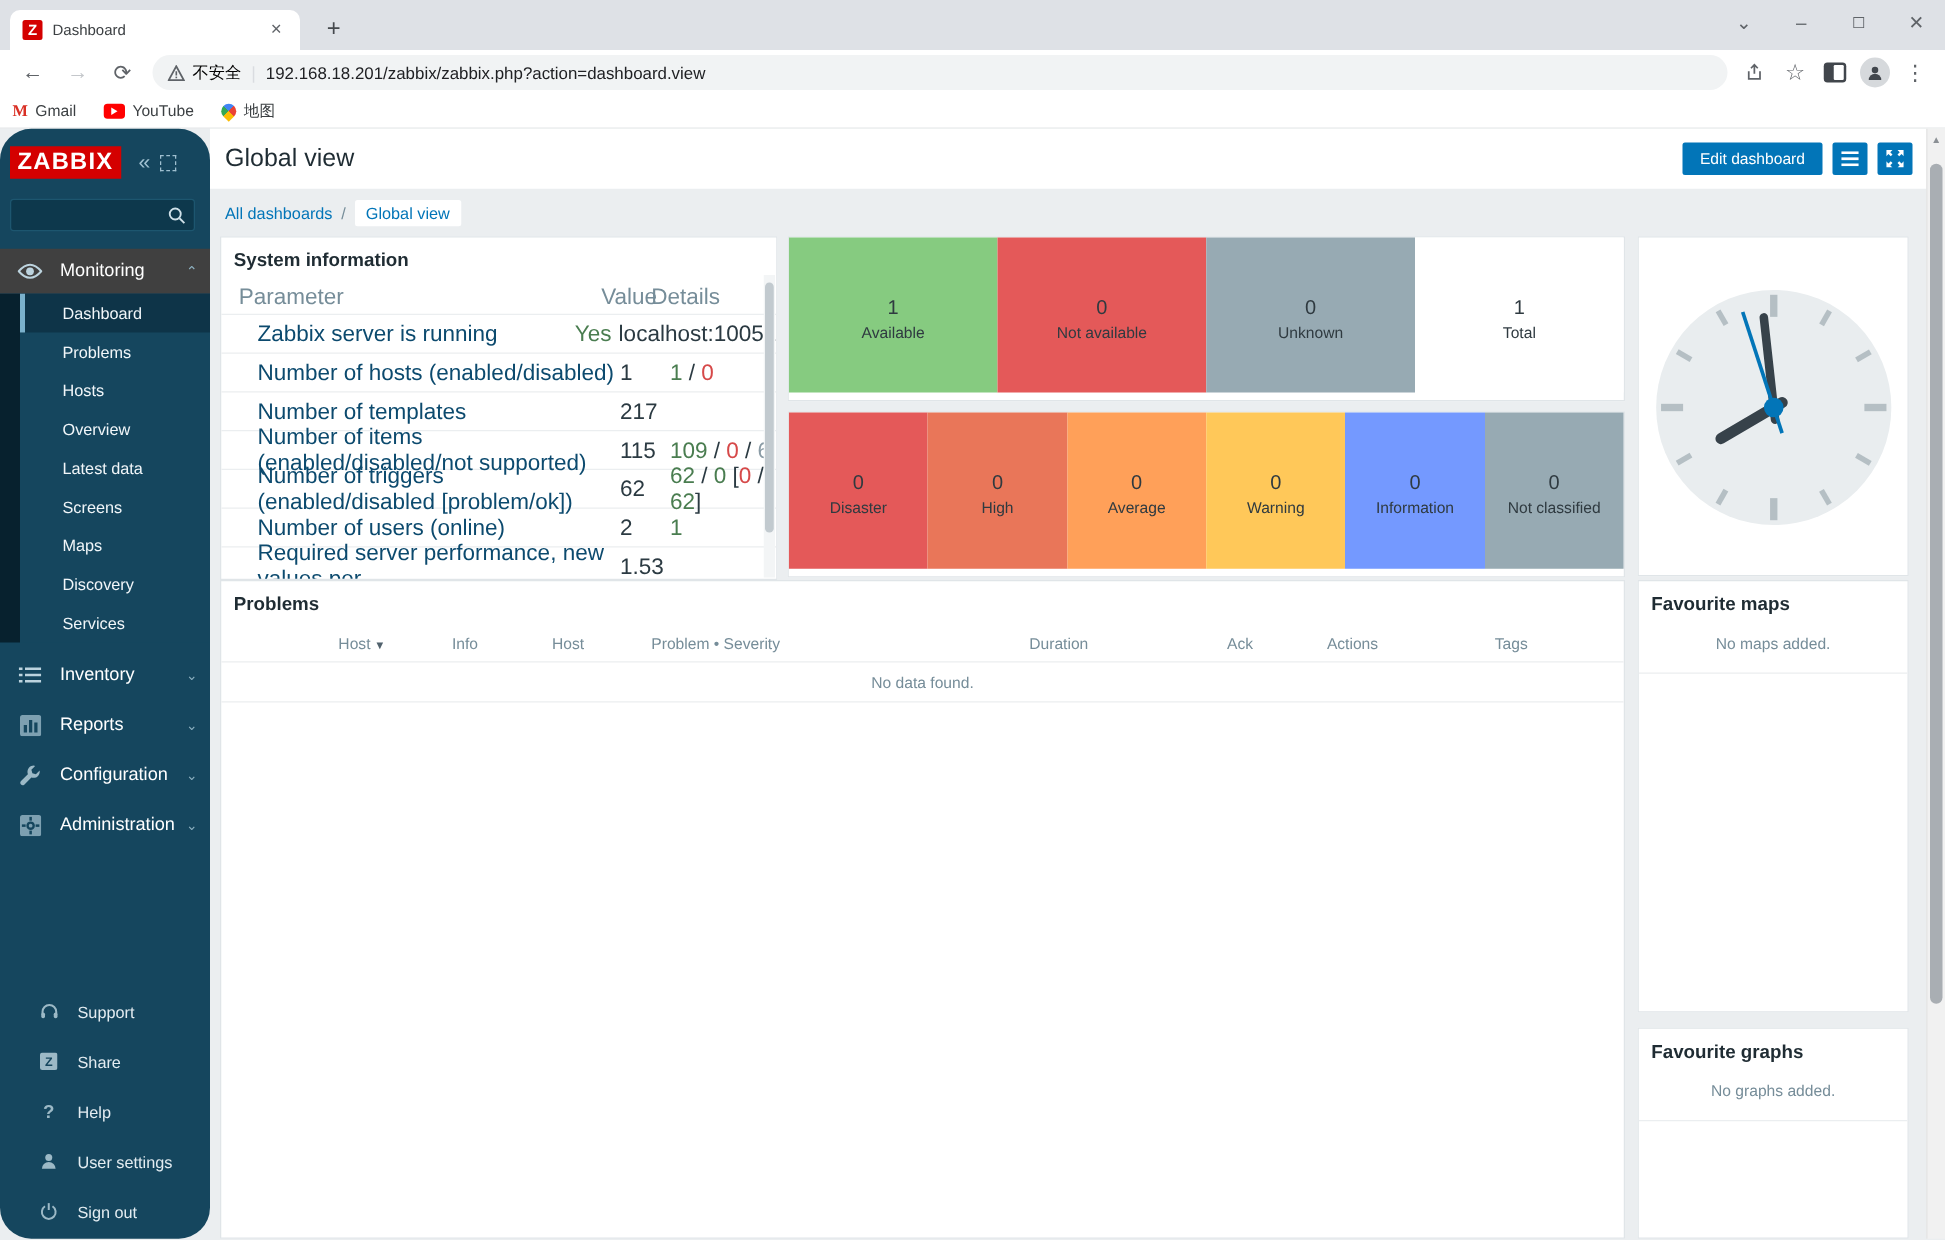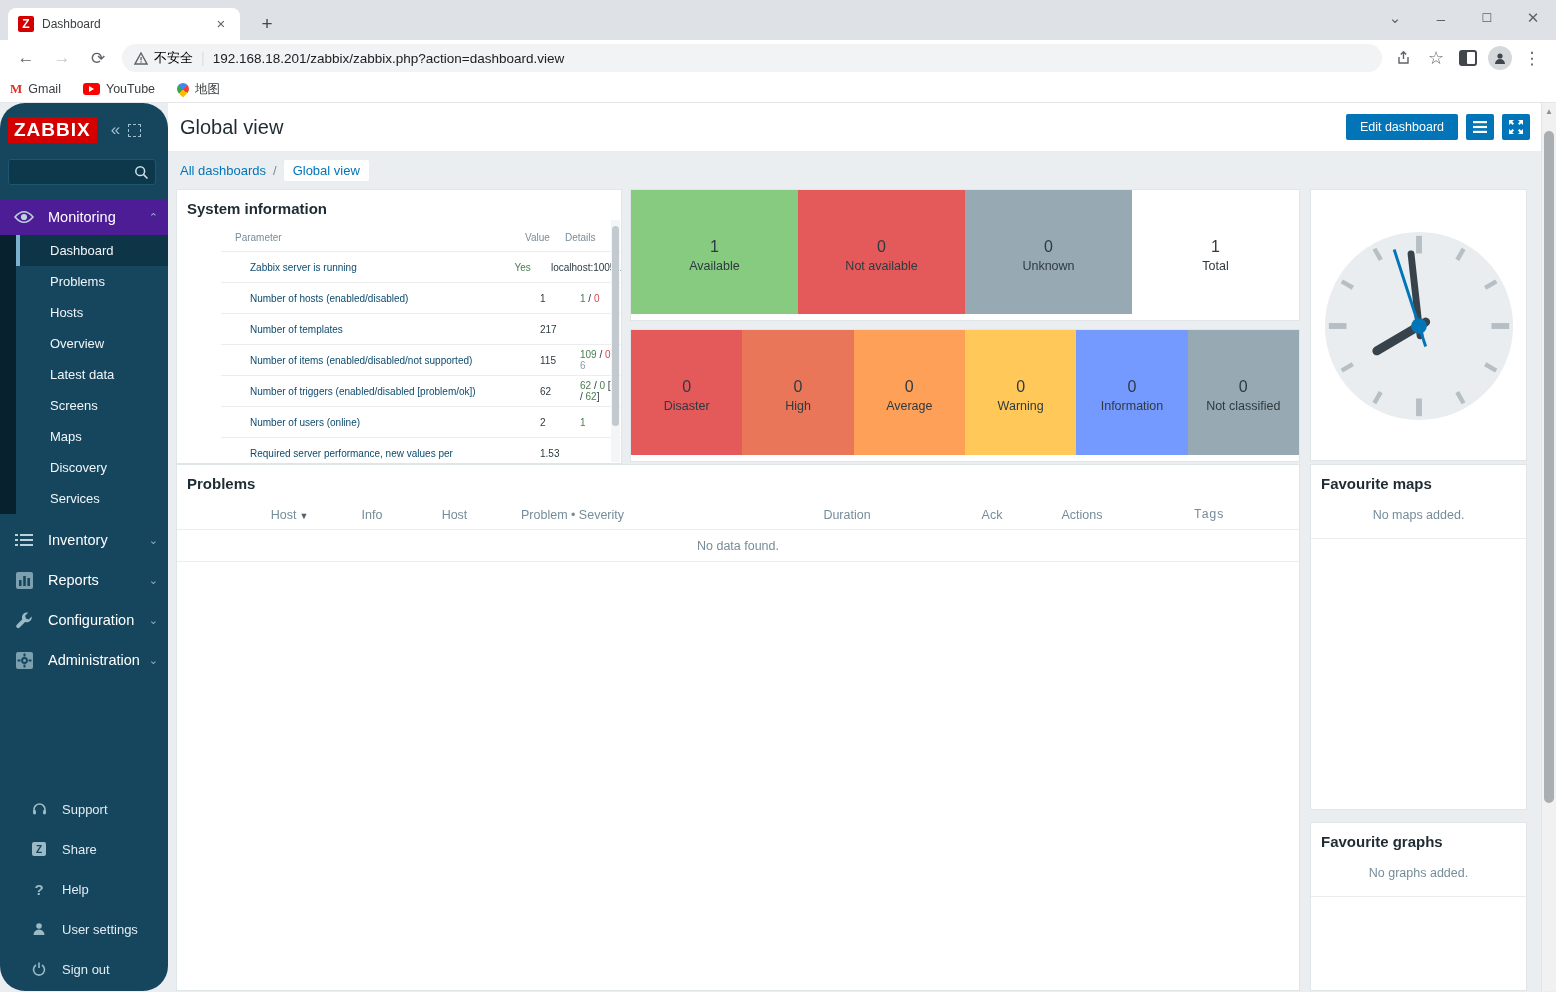--- a/index.html
+++ b/index.html
@@ -41,21 +41,21 @@
   .logo-row { display:flex; align-items:center; padding:14px 10px 8px 8px; }
   .logo { background:#d40000; color:#fff; font-weight:bold; font-size:19px; letter-spacing:1px; padding:2px 6px; }
   .collapse-ic { color:#9fc0d0; font-size:17px; margin-left:14px; letter-spacing:-2px; }
   .expand-ic { width:13px; height:13px; border:1px dashed #9fc0d0; margin-left:10px; position:relative; }
   .search-row { padding:8px 12px 14px 8px; }
   .searchbox { height:26px; background:#0d384c; border:1px solid #1d566f; border-radius:3px; display:flex; align-items:center; padding:0 6px; }
   .searchbox input { flex:1; background:transparent; border:none; outline:none; color:#fff; font-size:12px; min-width:0; }
   .nav-section { display:flex; align-items:center; height:36px; padding:0 10px 0 0; font-size:14.5px; color:#fff; }
   .nav-section .nicon { width:48px; display:flex; justify-content:center; flex:none; color:#bcd3de; }
   .nav-section .chev { margin-left:auto; color:#8fb2c2; font-size:11px; }
-  .nav-section.open { background:#4c1d95;justify-content:space-between; }
+  .nav-section.open { background:#404040;justify-content:space-between; }
   .submenu { background:#15465e; border-left:16px solid #07212e; }
   .subitem { height:31px; display:flex; align-items:center; padding-left:30px; font-size:13px; color:#f1f6f9; border-left:4px solid transparent; }
   .subitem.active { background:#0e3448; border-left-color:#7ab1cc; }
   .section-gap { height:4px; }
   .sidebar-footer { position:absolute; bottom:0; left:16px; right:0; padding-bottom:2px; }
   .footitem { height:40px; display:flex; align-items:center; font-size:13px; color:#e3ecf1; }
   .footitem .nicon { width:46px; display:flex; justify-content:center; color:#9cb9c6; }
 
   .content { flex:1; position:relative; background:#ebeef0; display:flex; flex-direction:column; }
   .page-header { height:48px; background:#fff; display:flex; align-items:center; padding:0 26px 0 12px; }
@@ -67,21 +67,21 @@
   .crumb-link { color:#0275b8; }
   .crumb-sep { color:#768d99; margin:0 7px; }
   .crumb-pill { background:#fff; color:#0275b8; padding:3px 9px; border-radius:2px; }
 
   .dashboard { flex:1; position:relative; }
   .widget { position:absolute; background:#fff; border:1px solid #e0e5e8; overflow:hidden; }
   .wtitle { font-size:15px; font-weight:bold; color:#1f2c33; padding:10px 10px 6px 10px; }
 
   
   #w-sysinfo { left:8px; top:0; width:446px; height:275px; }
-  .si-table { font-size:10px;padding-left:44px; }
+  .si-table { font-size:18px; }
   .si-row { display:flex; height:31px; align-items:center; border-bottom:1px solid #ebeef0; padding-left:14px; }
   .si-head { color:#768d99; height:29px; }
   .si-c1 { width:290px; color:inherit; }
   .si-row:not(.si-head) .si-c1 { color:#0c4a6e;margin-left:15px; }
   .si-c2 { width:40px; }
   .si-c3 { flex:1; }
   .t-dark { color:#2b3a42; } .t-green { color:#4a7d50; } .t-red { color:#d64949; } .t-gray { color:#8a9ba5; }
   .si-scroll { position:absolute; right:1px; top:30px; bottom:1px; width:9px; background:#f3f5f6; }
   .si-thumb { position:absolute; top:6px; width:7px; left:1px; height:200px; background:#c2cacf; border-radius:4px; }
 
@@ -514,21 +514,21 @@
         <div class="wtitle">Problems</div>
         <div class="p-headrow">
           <span class="p-col" style="width:60px;"></span>
           <span class="p-col" style="width:105px;"><span>Host</span><span class="sort-arrow">▼</span></span>
           <span class="p-col" style="width:60px;">Info</span>
           <span class="p-col" style="width:105px;">Host</span>
           <span class="p-col left" style="width:230px;">Problem • Severity</span>
           <span class="p-col" style="width:220px;">Duration</span>
           <span class="p-col" style="width:70px;">Ack</span>
           <span class="p-col" style="width:110px;">Actions</span>
-          <span class="p-col" style="width:144px;font-family:Liberation Mono, monospace;">Tags</span>
+          <span class="p-col" style="width:144px;">Tags</span>
         </div>
         <div class="p-empty">No data found.</div>
       </div>
 
       <div class="widget" id="w-favmaps">
         <div class="wtitle">Favourite maps</div>
         <div class="fav-empty">No maps added.</div>
       </div>
 
       <div class="widget" id="w-favgraphs">

